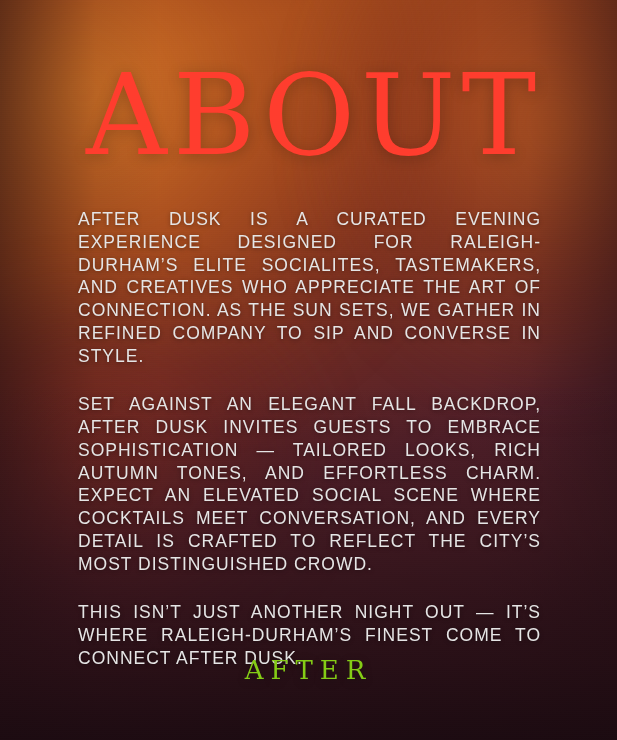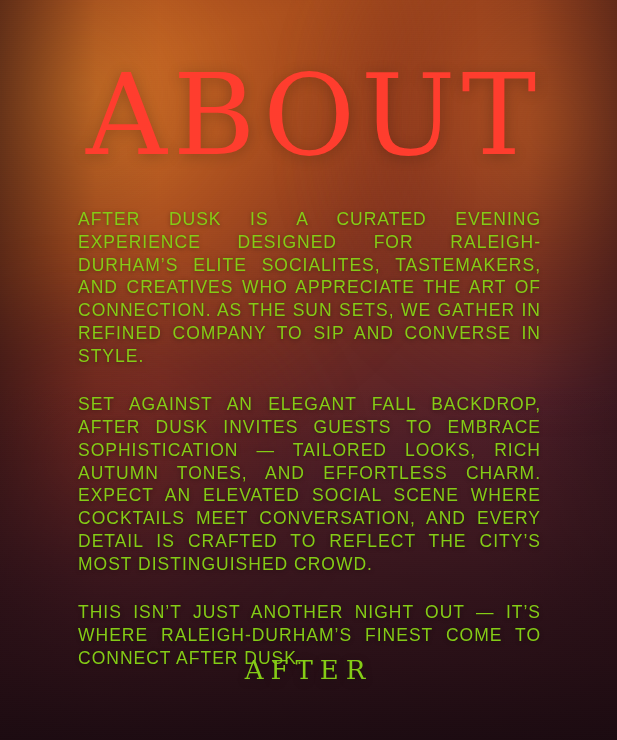--- a/index.html
+++ b/index.html
@@ -134,21 +134,21 @@
 
   .body-block {
     position: absolute;
     left: 78px;
     right: 76px;
     top: 208px;
   }
 
   .para {
     margin: 0 0 26px 0;
-    color: #84cc16;
+    color: #e5e5e5;
     font-family: "Liberation Sans", sans-serif;
     font-size: 17.5px;
     line-height: 1.30;
     letter-spacing: 1.0px;
     text-align: justify;
     text-transform: uppercase;
     text-shadow: 0 1px 4px rgba(0,0,0,0.35);
   }
   .para:last-child {
     margin-bottom: 0;

